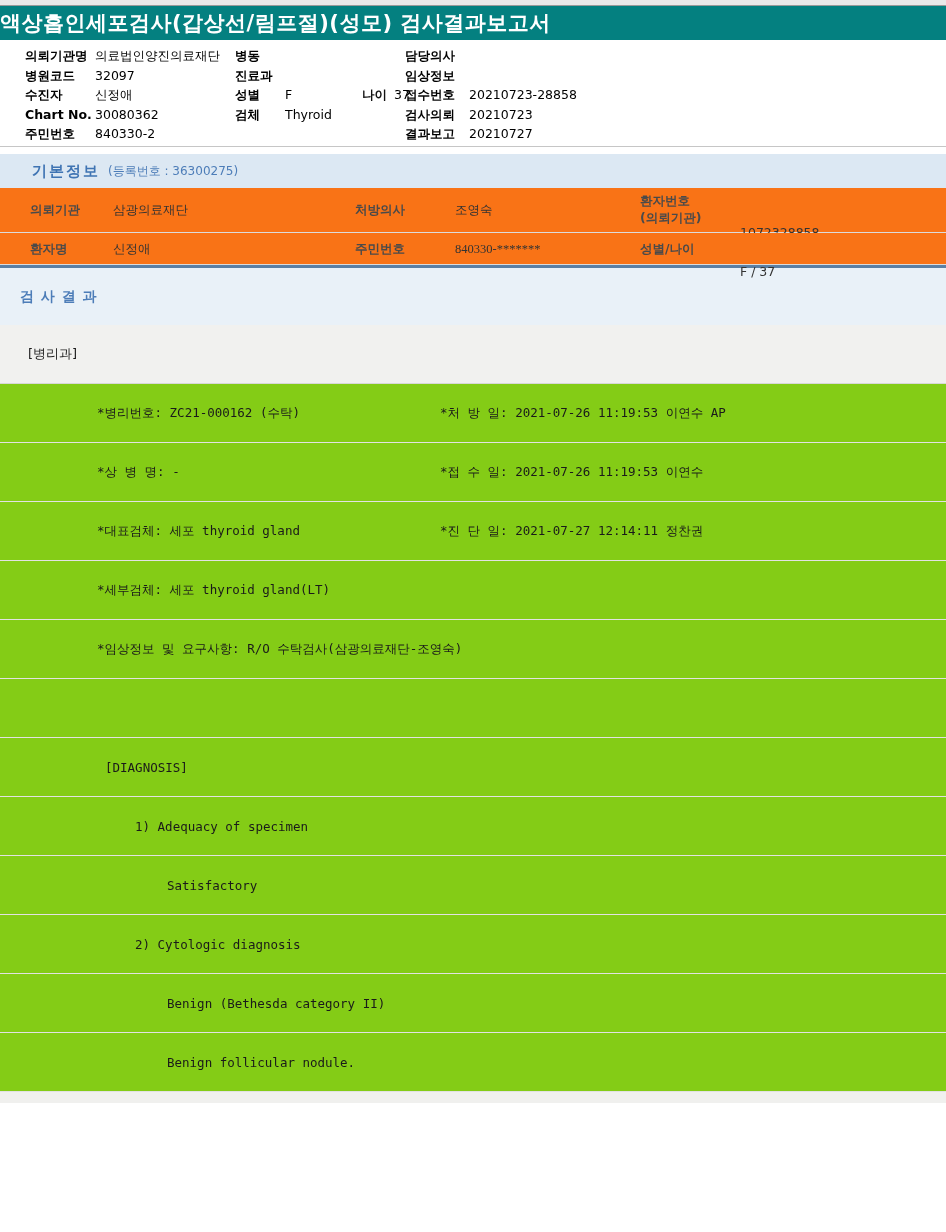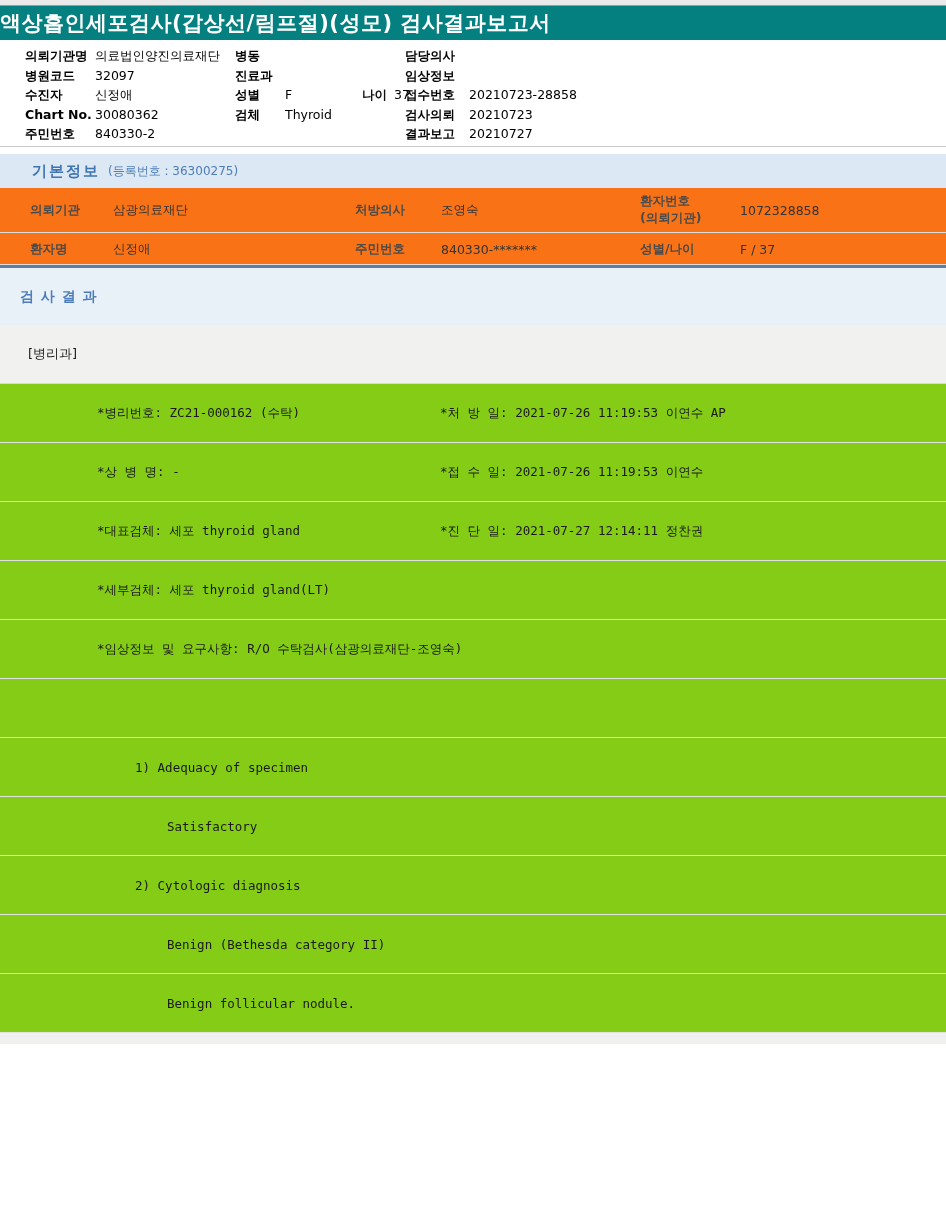--- a/index.html
+++ b/index.html
@@ -34,22 +34,22 @@
   .head-main { color:#3f74b3; font-weight:bold; font-size:15px; letter-spacing:2px; }
   .head-sub { color:#4d7db8; font-size:12px; margin-left:8px; letter-spacing:0; }
   .bi-row { position:relative; border-bottom:1px solid #dcdcdc; background:#f97316; }
   .bi-row1 { height:44px; }
   .bi-row2 { height:31px; }
   .bi-cell { position:absolute; top:50%; transform:translateY(-50%); font-size:12.5px; white-space:nowrap; }
   .bi-label { font-weight:bold; color:#4a4a4a; }
   .bi-value { color:#333; }
   .two-line { white-space:pre-line; line-height:1.35; }
   .pos-l1 { left:30px; }  .pos-v1 { left:113px; }
-  .pos-l2 { left:355px; } .pos-v2 { left:441px; }
-  .pos-l3 { left:640px; } .pos-v3 { left:740px; }
+  .pos-l2 { left:355px; } .pos-v2 { left:455px;font-family:Liberation Serif, serif; }
+  .pos-l3 { left:640px; } .pos-v3 { left:740px;margin-top:22px; }
 
   
   .results-head { height:57px; background:var(--bluebg2,#e9f1f8); display:flex; align-items:center; padding-left:20px; }
   .results-head .head-main2 { color:#4d7db8; font-weight:bold; font-size:14px; letter-spacing:1px; }
   .dept-row { height:58px; background:var(--rowgray,#f1f1ef); border-bottom:1px solid #d8d8d6; display:flex; align-items:center; padding-left:28px; font-size:13px; color:#1a1a1a; }
   .result-row { position:relative; height:58px; border-bottom:1px solid #e2e2e2; background:#84cc16;
                 font-family:"DejaVu Sans Mono","Liberation Mono",monospace; font-size:12.5px; color:#1a1a1a; }
   .rl, .rr { position:absolute; top:50%; transform:translateY(-50%); white-space:nowrap; }
   .rl { left:97px; }
   .rr { left:440px; }
@@ -167,20 +167,23 @@
     </div>
     <div class="result-row">
       <span class="rl">*세부검체: 세포 thyroid gland(LT)</span>
     </div>
     <div class="result-row">
       <span class="rl">*임상정보 및 요구사항: R/O 수탁검사(삼광의료재단-조영숙)</span>
     </div>
     <div class="result-row">
       <span class="rl"></span>
     </div>
+    <div class="result-row ind-a">
+      <span class="rl">[DIAGNOSIS]</span>
+    </div>
     <div class="result-row ind-b">
       <span class="rl">1) Adequacy of specimen</span>
     </div>
     <div class="result-row ind-c">
       <span class="rl">Satisfactory</span>
     </div>
     <div class="result-row ind-b">
       <span class="rl">2) Cytologic diagnosis</span>
     </div>
     <div class="result-row ind-c">

